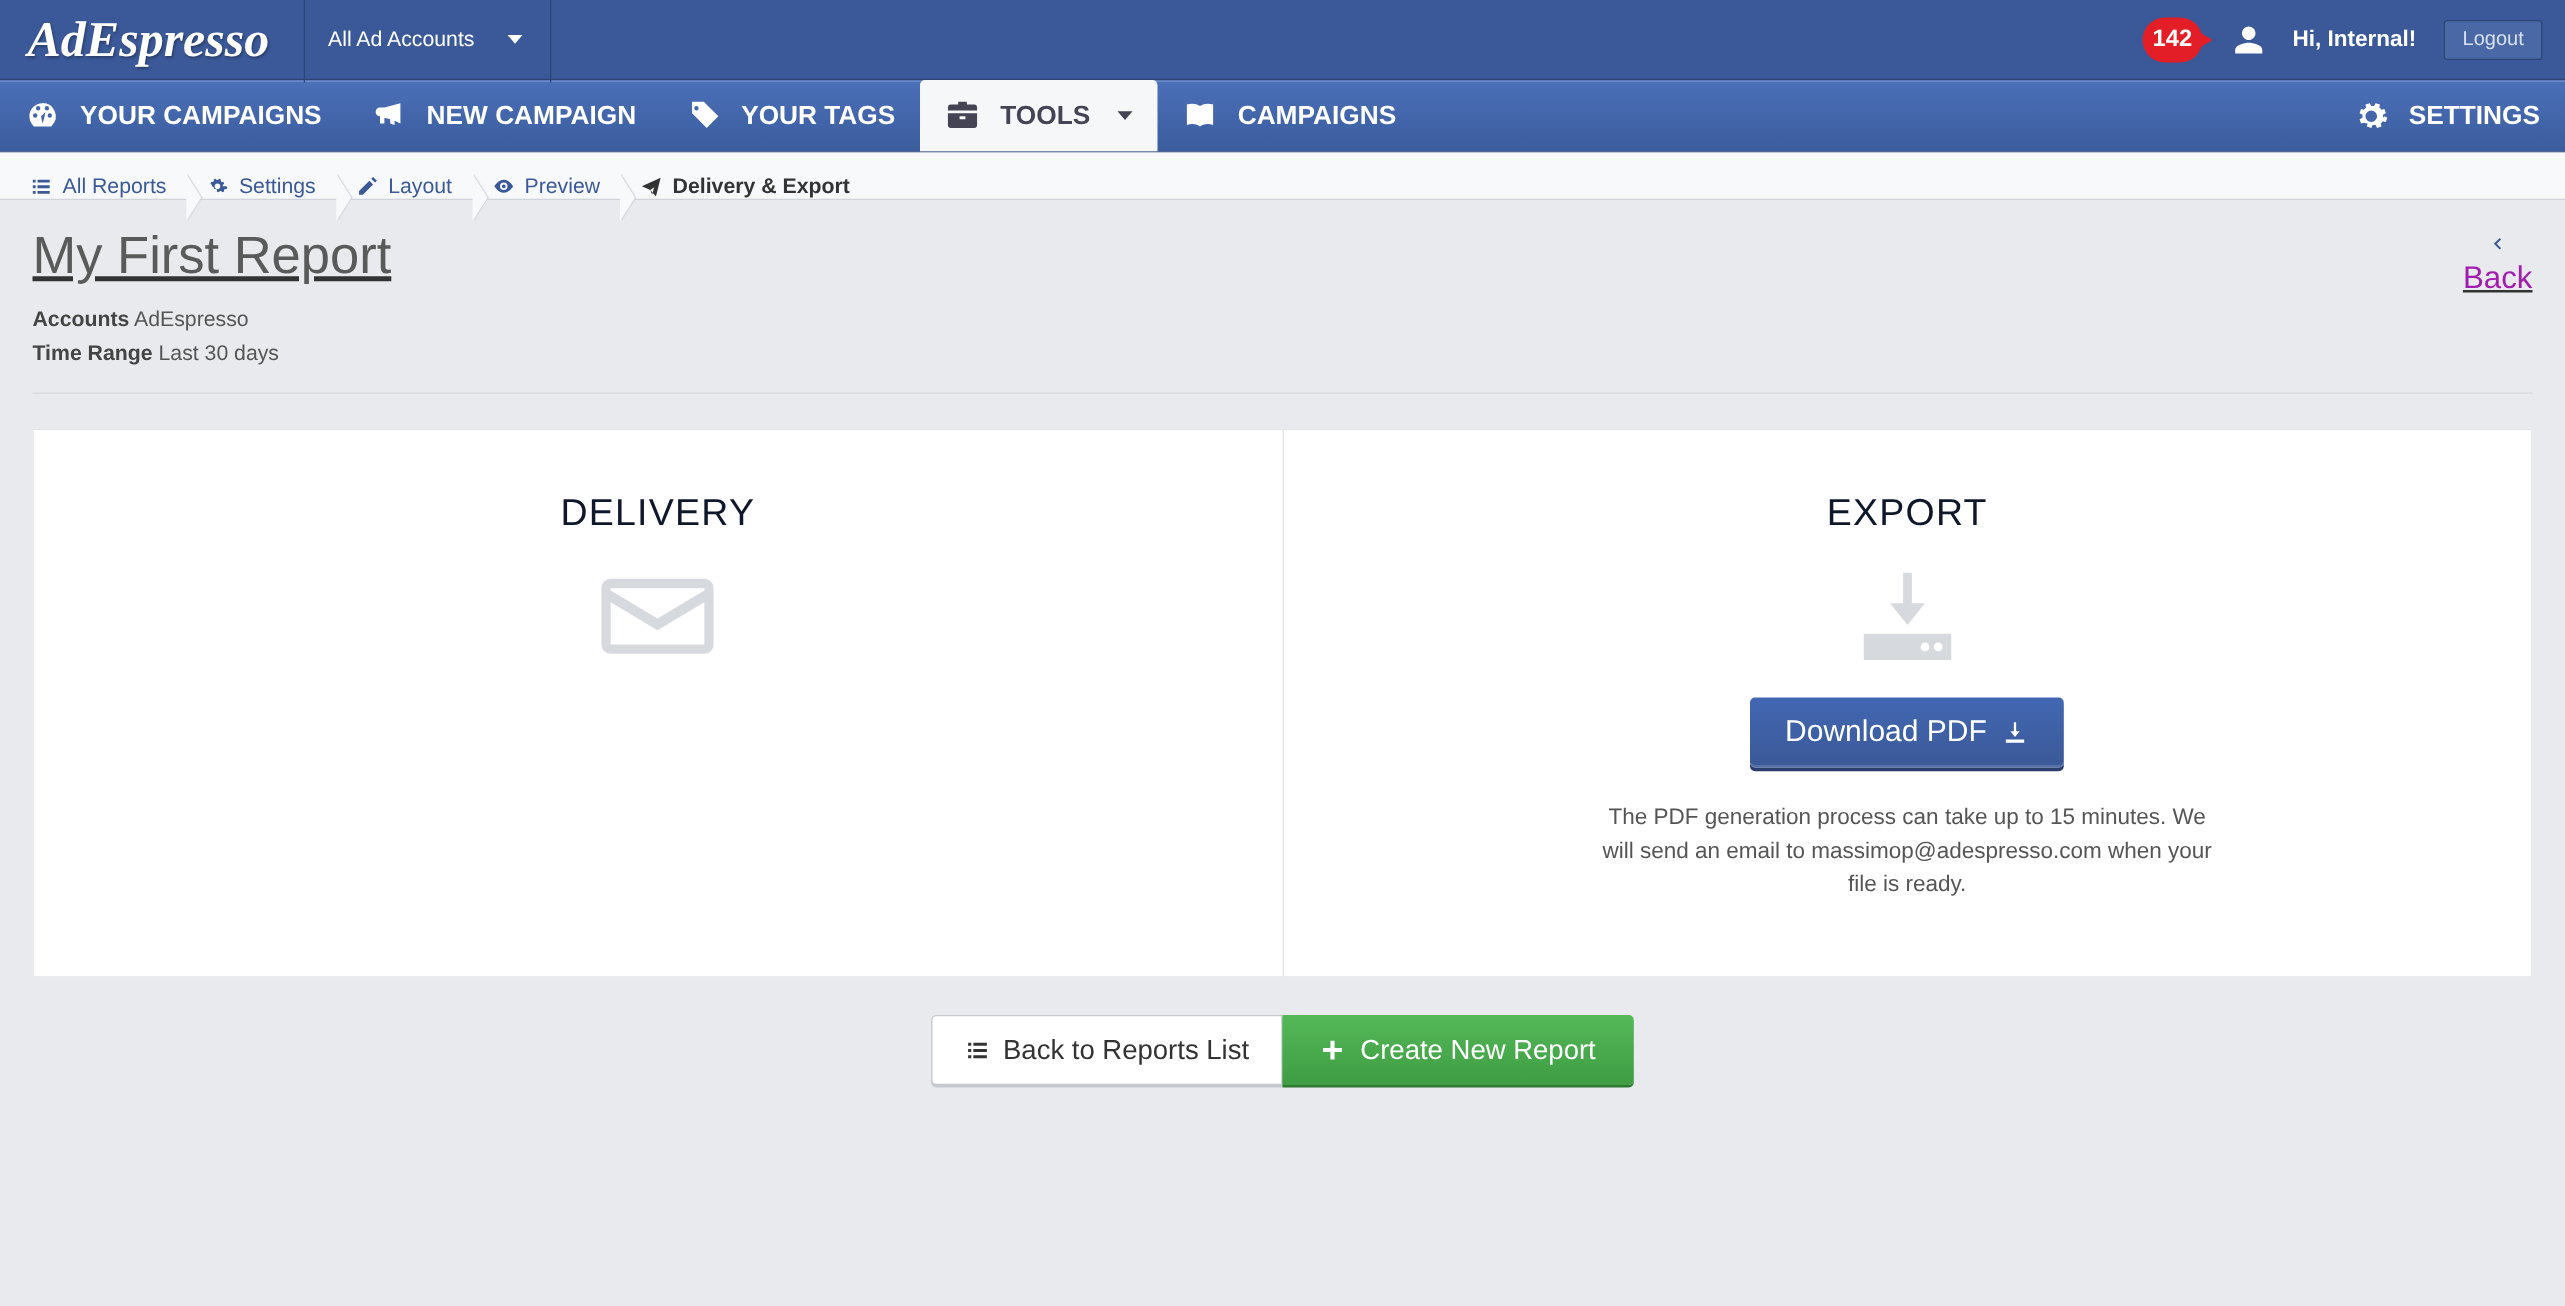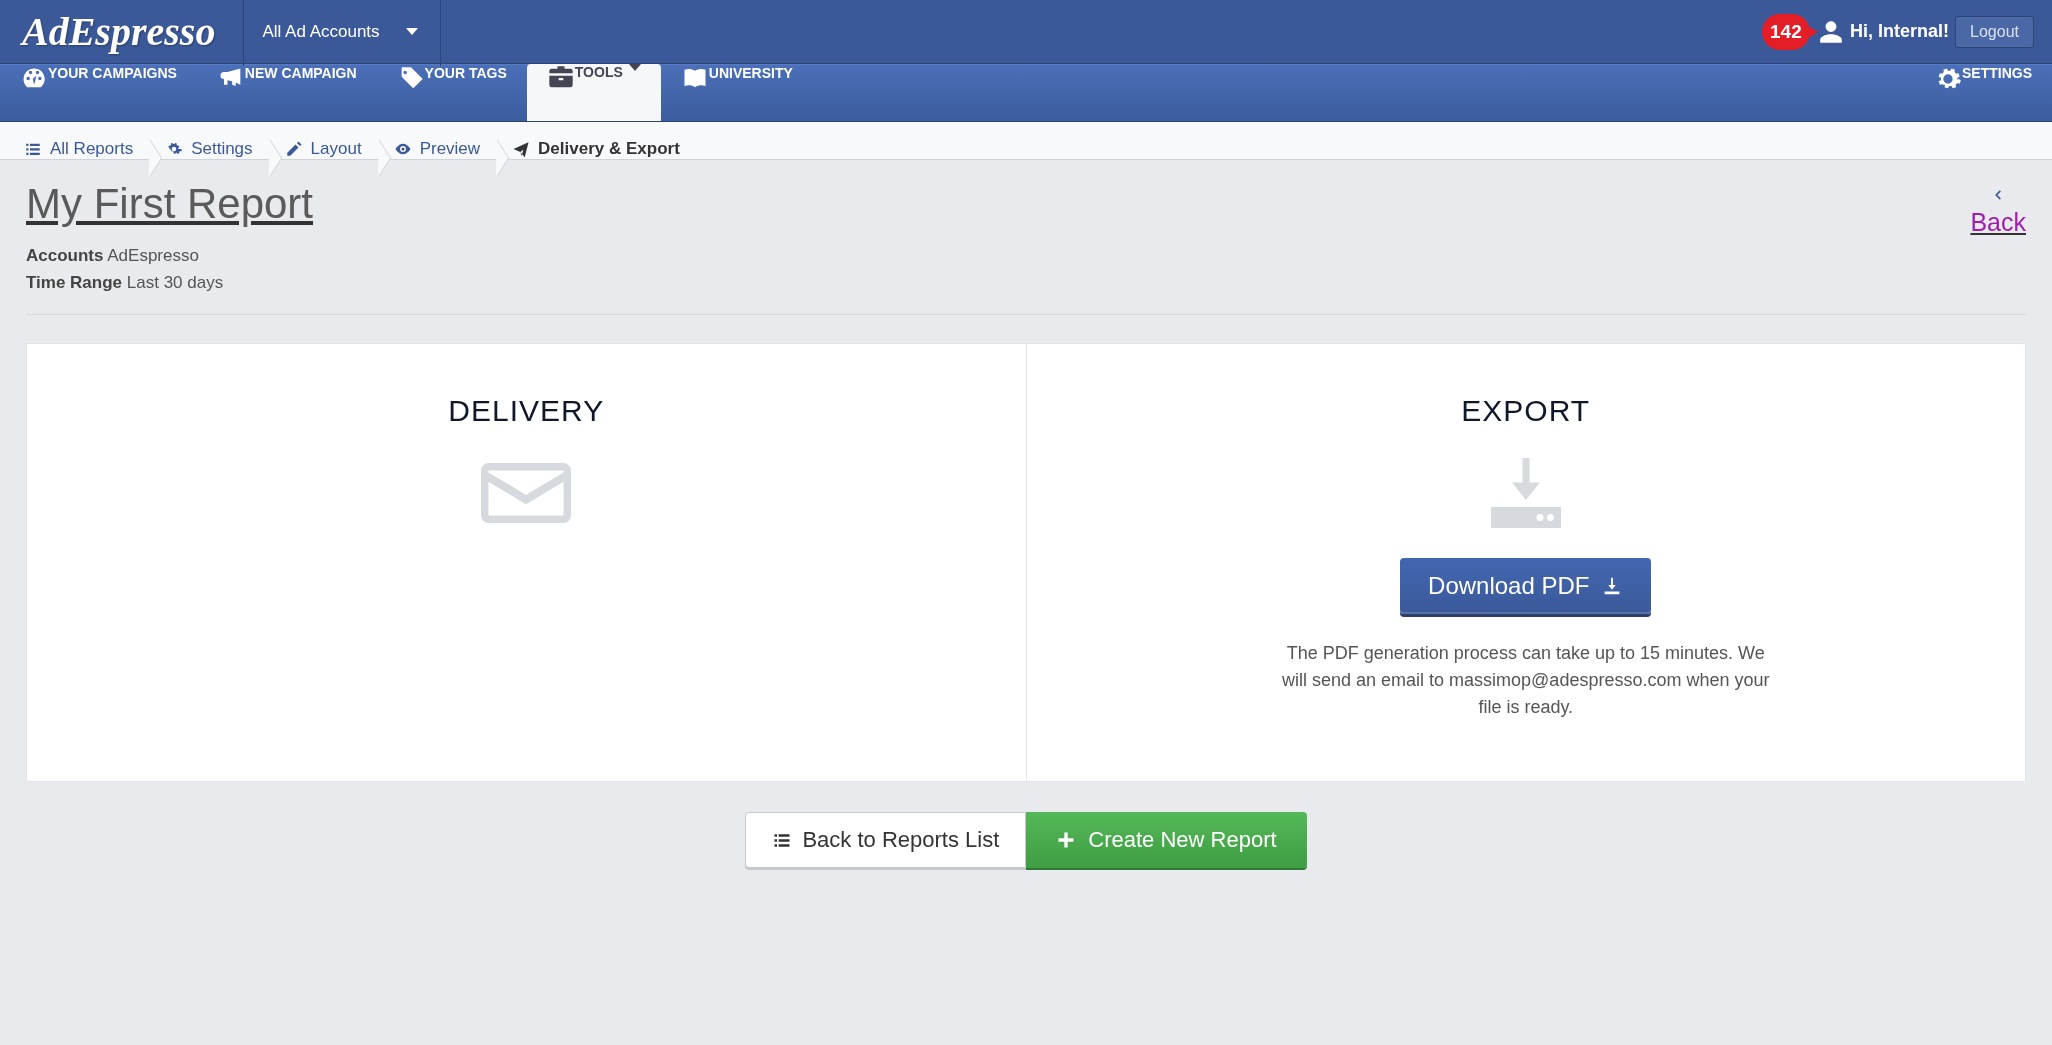--- a/index.html
+++ b/index.html
@@ -1,30 +1,30 @@
 <!DOCTYPE html>
 <html><head>
 <meta charset="utf-8">
 <style>
 * { margin: 0; padding: 0; box-sizing: border-box; }
 body { font-family: "Helvetica Neue", Helvetica, Arial, sans-serif; background: #e8eaed; color: #333; width: 2052px; transform-origin: top left; }
 .topbar { background: #3b5998; height: 64px; display: flex; align-items: center; padding: 0 12px; border-bottom: 1px solid #2c4577; }
 .logo { font-family: 'Brush Script MT', cursive; font-style: italic; font-size: 40px; font-weight: bold; color: #fff; padding: 0 28px 0 10px; text-shadow: 1px 1px 2px rgba(0,0,0,0.3); }
 .acct-dd { border-left: 1px solid #2c4577; border-right: 1px solid #2c4577; height: 68px; display: flex; align-items: center; padding: 0 60px 0 18px; color: #fff; font-size: 17px; cursor: pointer; position: relative; }
 .acct-dd .caret { position: absolute; right: 22px; }
-.topbar-right { margin-left: auto; display: flex; align-items: center; gap: 6px; padding-right: 6px; }
+.topbar-right { margin-left: auto; display: flex; align-items: center; gap: 22px; padding-right: 6px; }
 .notif-badge { position: relative; width: 50px; height: 36px; display: flex; align-items: center; }
 .notif-badge .circle { background: #e41e26; color: #fff; font-weight: bold; font-size: 19px; border-radius: 22px; height: 36px; min-width: 44px; display: flex; align-items: center; justify-content: center; padding: 0 8px; position: relative; }
 .notif-badge .tail { position: absolute; right: -6px; top: 12px; width: 0; height: 0; border-top: 6px solid transparent; border-bottom: 6px solid transparent; border-left: 10px solid #e41e26; }
 .user-ic { width: 26px; height: 26px; }
 .greet { color: #fff; font-size: 18px; font-weight: 600; }
 .logout-btn { background: #4a68a6; color: #d9e1f2; font-size: 16px; padding: 6px 14px; border-radius: 3px; cursor: pointer; border: 1px solid #2c4577; }
 
 .navbar { background: #4267b2; background: linear-gradient(#4b6fb8, #3b5d9e); height: 58px; display: flex; align-items: stretch; border-top: 1px solid #5a7bc0; border-bottom: 1px solid #2c4577; }
-.navitem { display: flex; gap: 0; color: #fff; font-size: 14px; font-weight: 600; padding: 0 20px; cursor: pointer; }
+.navitem { display: flex; align-items: center; gap: 16px; color: #fff; font-size: 21px; font-weight: 600; padding: 0 20px; cursor: pointer; }
 .navitem.active { background: #f6f7f9; color: #445; border-top-left-radius: 4px; border-top-right-radius: 4px; margin-top:-1px;}
 .navitem.active .nav-ic { fill: #445; }
 .nav-ic { width: 28px; height: 28px; fill: #fff; }
 .nav-spacer { flex: 1; }
 .caret-dn { display:inline-block; width:0; height:0; border-left:6px solid transparent; border-right:6px solid transparent; border-top:7px solid currentColor; margin-left:6px; vertical-align: middle;}
 
 .breadcrumb { background: #f8f9fb; border-bottom: 1px solid #d0d4da; height: 38px; display: flex; align-items: flex-end; padding-left: 10px; }
 .bc-item { display: flex; align-items: center; gap: 8px; padding: 0 18px 0 14px; color: #3b5998; font-size: 17px; cursor: pointer; position: relative; }
 .bc-item::after { content: ''; position: absolute; right: -10px; top: 0; width: 0; height: 0; border-top: 19px solid transparent; border-bottom: 19px solid transparent; border-left: 12px solid #f8f9fb; z-index: 2; filter: drop-shadow(1px 0 0 #d0d4da); }
 .bc-item.active { color: #333; font-weight: bold; }
@@ -103,21 +103,21 @@
     <svg class="nav-ic" viewBox="0 0 24 24">
         <path d="M9 4V2h6v2h5a2 2 0 012 2v2H2V6a2 2 0 012-2h5zm-7 6h20v8a2 2 0 01-2 2H4a2 2 0 01-2-2v-8zm8 2v2h4v-2h-4z"></path>
       </svg>
     <span>TOOLS</span>
     <span class="caret-dn"></span>
   </div>
   <div class="navitem">
     <svg class="nav-ic" viewBox="0 0 24 24">
         <path d="M3 4c3-1 6-1 9 1 3-2 6-2 9-1v14c-3-1-6-1-9 1-3-2-6-2-9-1V4zm9 3v10"></path>
       </svg>
-    <span>UNIVERSITY</span>
+    <span>CAMPAIGNS</span>
   </div>
   <div class="nav-spacer"></div>
   <div class="navitem">
     <svg class="nav-ic" viewBox="0 0 24 24">
         <path d="M12 8a4 4 0 100 8 4 4 0 000-8zm9 4l2 1-1 3-2-.5a8 8 0 01-1.5 1.5l.5 2-3 1-1-2a8 8 0 01-2 0l-1 2-3-1 .5-2A8 8 0 017 16.5L5 17l-1-3 2-1a8 8 0 010-2l-2-1 1-3 2 .5A8 8 0 018.5 6L8 4l3-1 1 2a8 8 0 012 0l1-2 3 1-.5 2A8 8 0 0119 7.5l2-.5 1 3-2 1a8 8 0 010 2z"></path>
       </svg>
     <span>SETTINGS</span>
   </div>
 </div>
 

